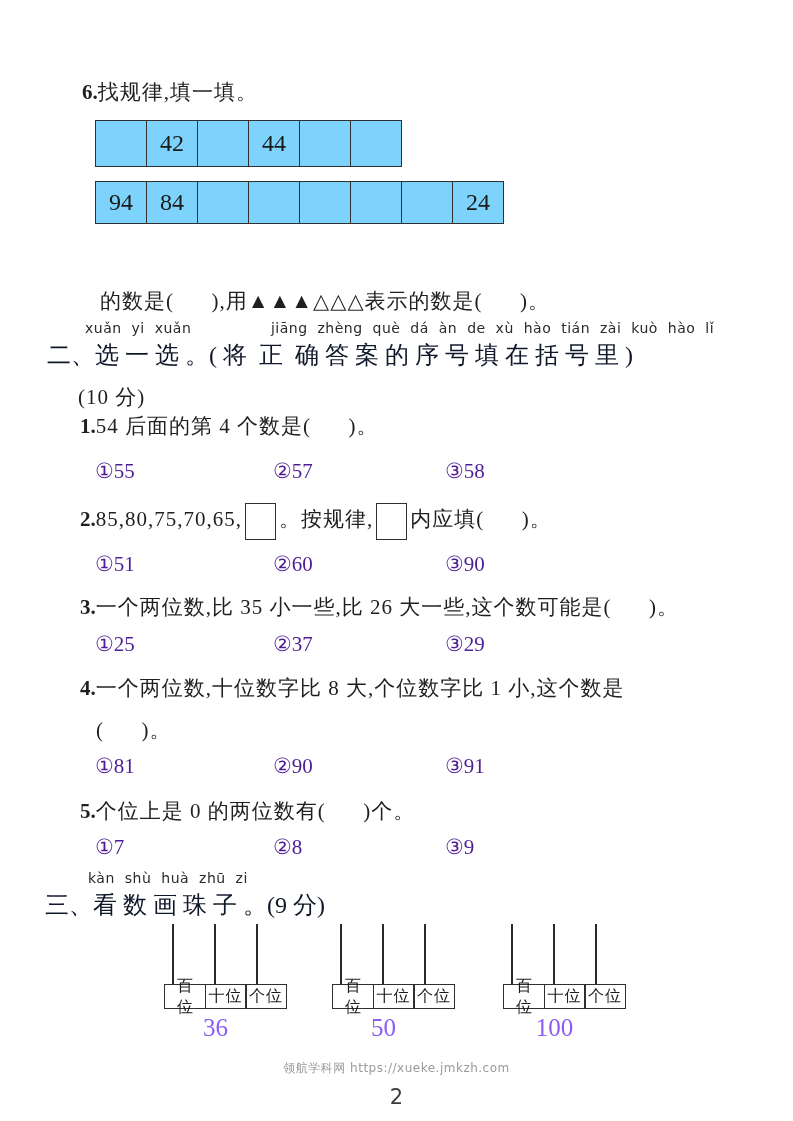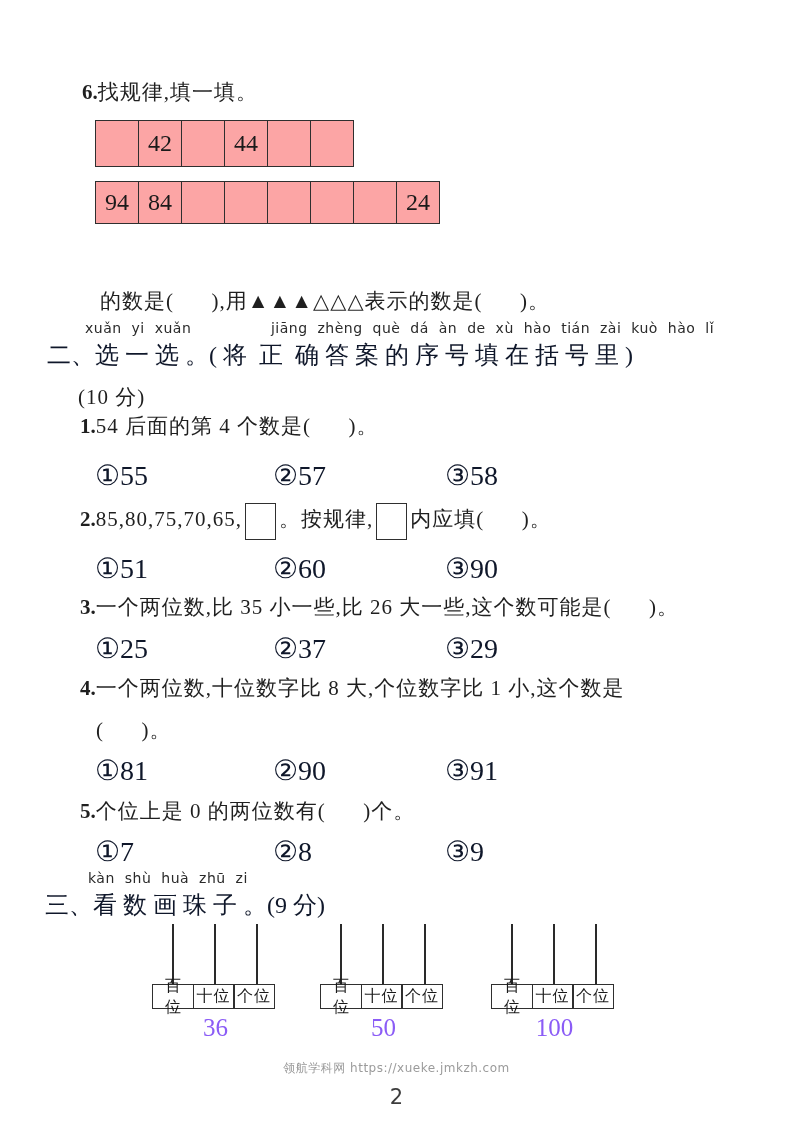--- a/index.html
+++ b/index.html
@@ -31,59 +31,59 @@
   }
   .sec-heading {
     position:absolute;
     font-size:24px;
     white-space:pre;
     color:#0f172a;
   }
   
   .strip { position:absolute; display:flex; }
   .strip .cell {
-    width:44px;
+    width:52px;
     border:1px solid #2f2f2f;
     margin-left:-1px;
     display:flex; align-items:center; justify-content:center;
     font-size:24px; color:#1a1a1a;
-    background:#fca5a5;
+    background:#7dd3fc;
   }
   .strip .cell:first-child { margin-left:0; }
   .strip.r1 .cell { height:47px; }
   .strip.r2 .cell { height:43px; }
   
   .fillbox {
     display:inline-block;
     width:31px; height:37px;
     border:1.5px solid #2f2f2f;
     vertical-align:middle;
     margin:0 3px;
   }
   
   .opts { position:absolute; width:560px; height:30px; }
-  .opts .opt { position:absolute; top:0; font-size:28px; color:#0f172a; }
+  .opts .opt { position:absolute; top:0; font-size:21px; color:#4c1d95; }
   .opts .opt.o1 { left:0; }
   .opts .opt.o2 { left:178px; }
   .opts .opt.o3 { left:350px; }
   
   .pv { position:absolute; width:127px; height:122px; }
   .pv .rod {
     position:absolute; top:0; width:2px; height:61px; background:#2a2a2a;
   }
   .pv .rod.r1 { left:20px; } .pv .rod.r2 { left:62px; } .pv .rod.r3 { left:104px; }
   .pv .pv-table { position:absolute; top:60px; left:0; display:flex; }
   .pv .pv-cell {
     width:42px; height:25px;
     border:1.5px solid #2f2f2f;
     margin-left:-1.5px;
     display:flex; align-items:center; justify-content:center;
     font-size:16px; letter-spacing:1px; color:#1a1a1a;
   }
-  .pv .pv-cell:first-child { margin-left:0;padding-left:12px; }
+  .pv .pv-cell:first-child { margin-left:12px;padding-left:12px; }
   .pv .pv-value {
     position:absolute; top:90px; left:0; width:127px;
     text-align:center; font-size:25px; color:#8b5cf6;
   }
   .watermark {
     position:absolute; left:0; top:1060px; width:100%;
     text-align:center;
     font-family:"DejaVu Sans","Liberation Sans",sans-serif;
     font-size:12px; color:#9b9b9b; letter-spacing:0.5px;
   }

